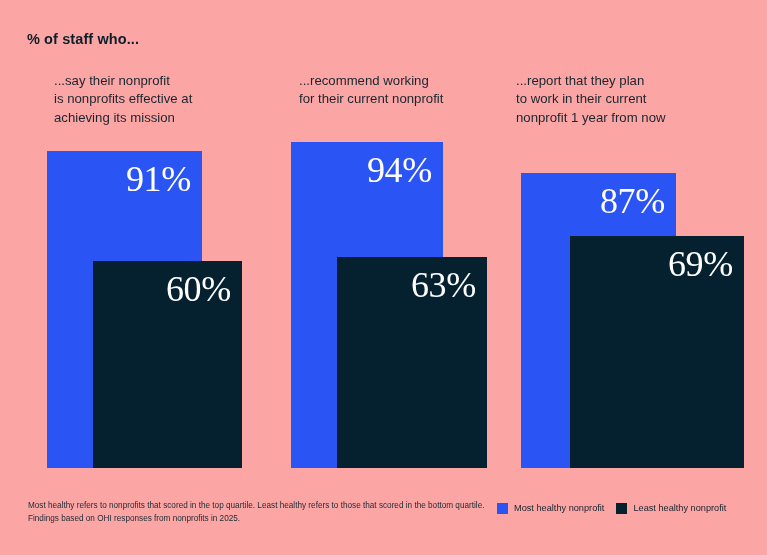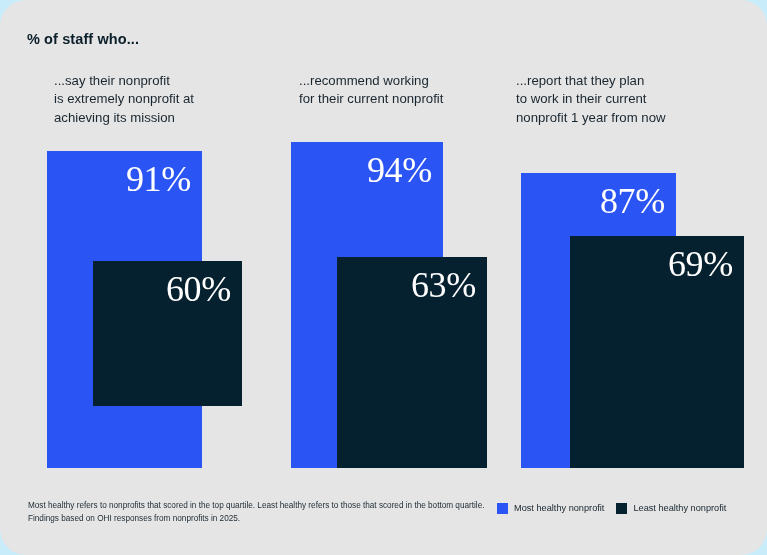--- a/index.html
+++ b/index.html
@@ -13,22 +13,21 @@
   body {
     background: #c9ecfb;
     font-family: "Liberation Sans", sans-serif;
     -webkit-font-smoothing: antialiased;
   }
 
   .chart-canvas {
     position: relative;
     width: 767px;
     height: 555px;
-    background: #e5e5e5;
-    border-radius: 26px;
+    background: #fca5a5;
   }
 
   
   .chart-title {
     position: absolute;
     left: 27px;
     top: 31px;
     font-size: 14.5px;
     font-weight: bold;
     color: #0b1f2a;
@@ -120,34 +119,34 @@
   }
 </style>
 </head>
 <body>
 
 <div class="chart-canvas">
 
   <div class="chart-title">% of staff who...</div>
 
   <div class="group-header g0">...say their nonprofit
-is extremely nonprofit at
+is nonprofits effective at
 achieving its mission</div>
   <div class="group-header g1">...recommend working
 for their current nonprofit</div>
   <div class="group-header g2">...report that they plan
 to work in their current
 nonprofit 1 year from now</div>
 
   <div class="plot-area">
 
     <div class="bar most" style="left:47px; top:151px; width:155px; height:317px;">
       <span class="bar-label">91%</span>
     </div>
-    <div class="bar least" style="left:93px; top:261px; width:149px; height:145px;">
+    <div class="bar least" style="left:93px; top:261px; width:149px; height:207px;">
       <span class="bar-label">60%</span>
     </div>
 
     <div class="bar most" style="left:291px; top:142px; width:152px; height:326px;">
       <span class="bar-label">94%</span>
     </div>
     <div class="bar least" style="left:337px; top:257px; width:150px; height:211px;">
       <span class="bar-label">63%</span>
     </div>
 

